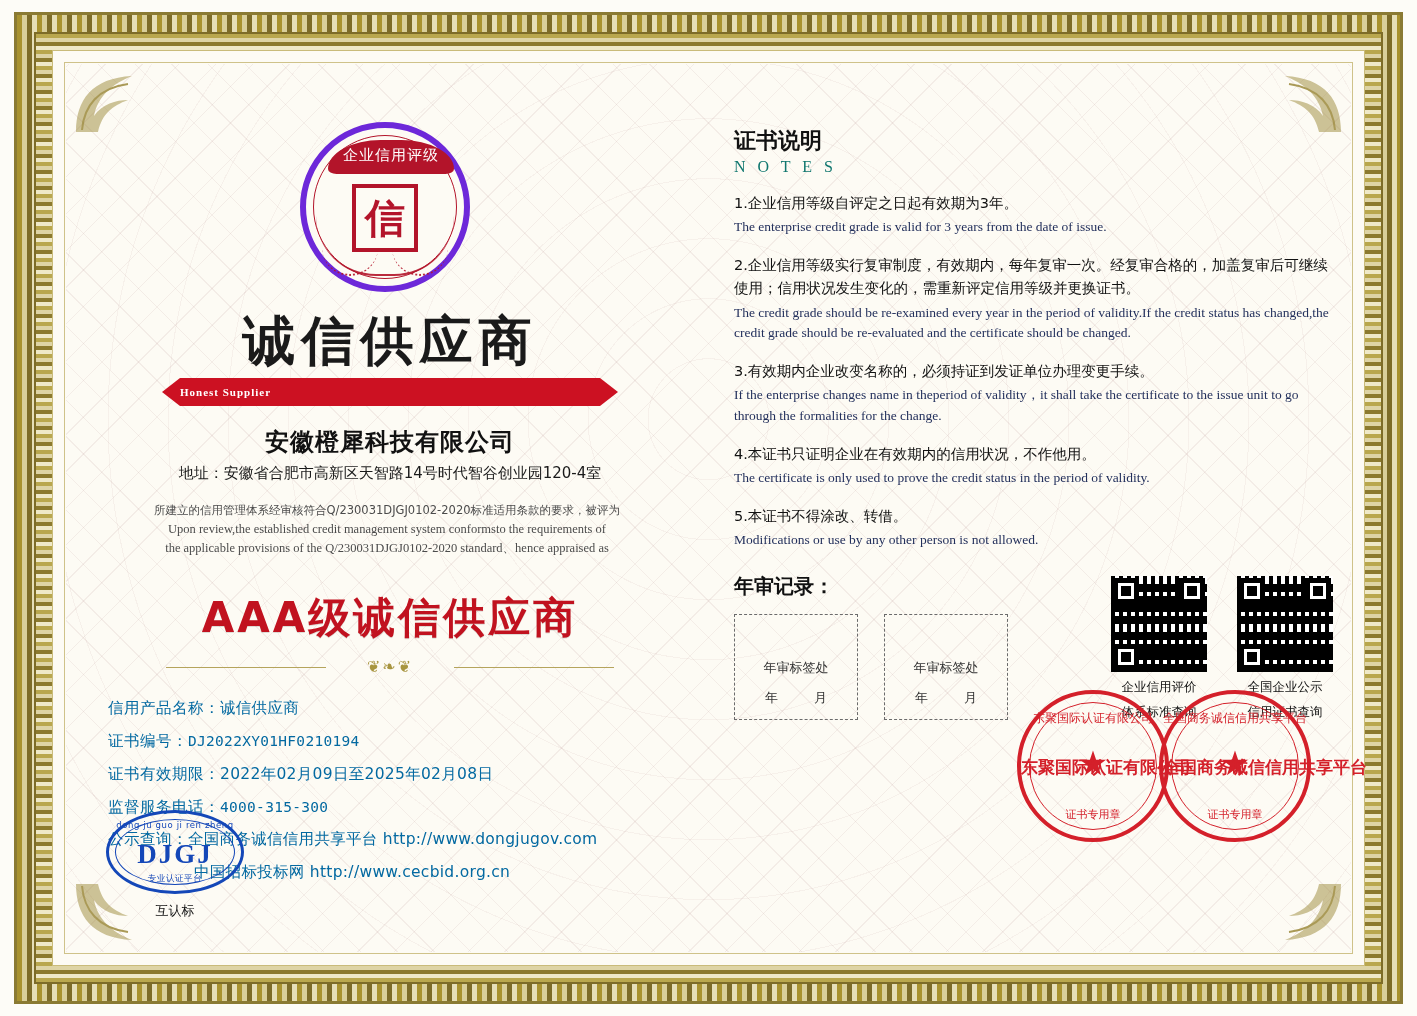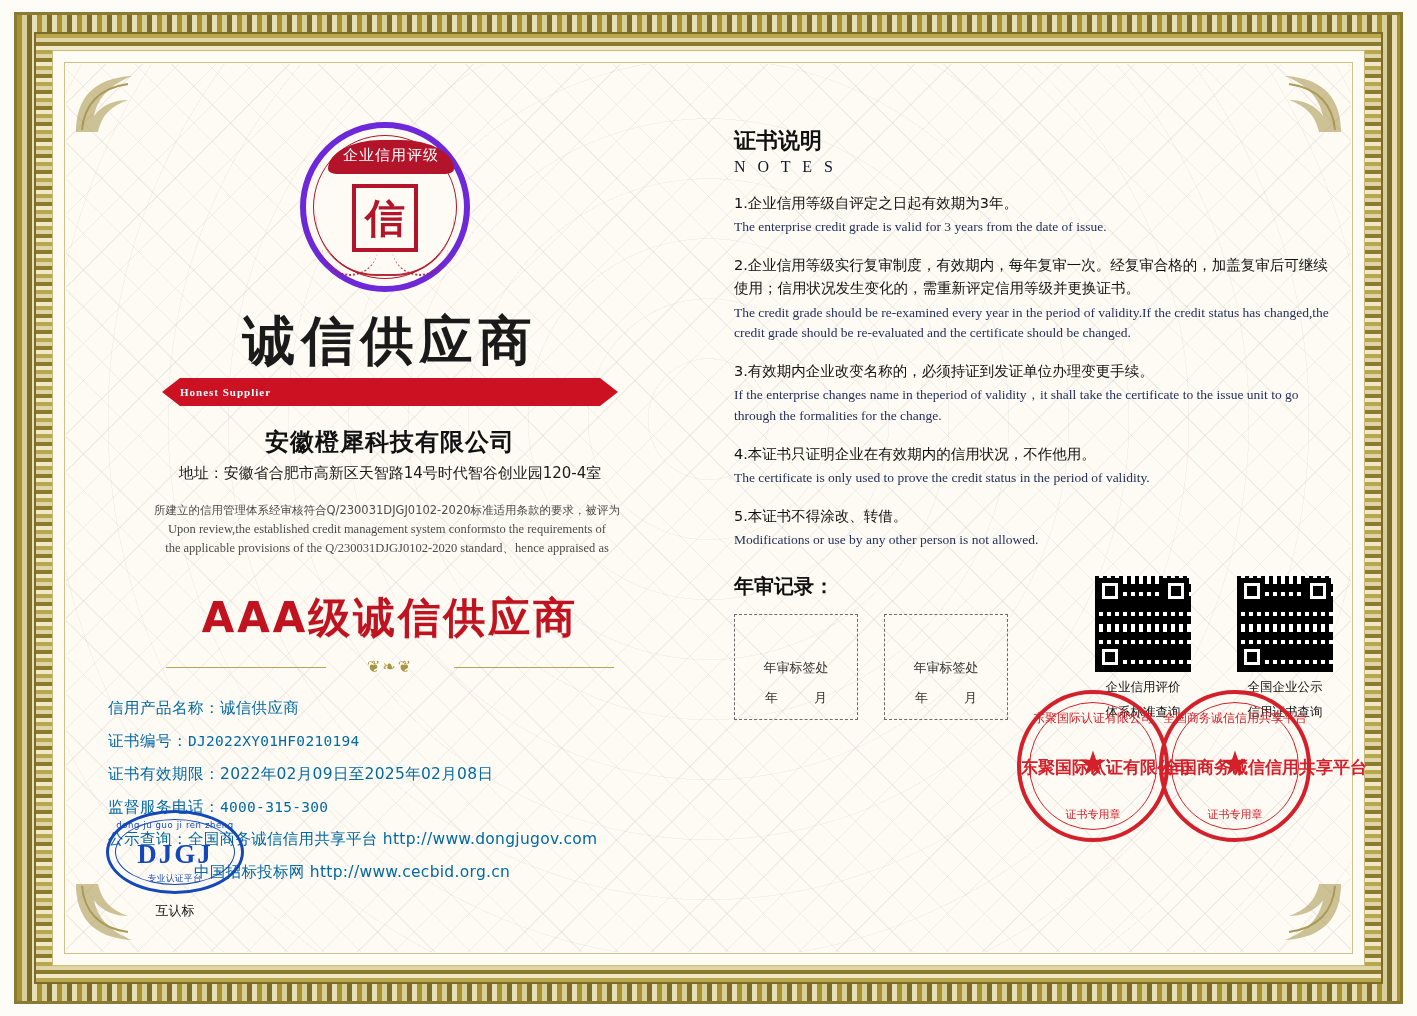--- a/index.html
+++ b/index.html
@@ -190,21 +190,21 @@
   .fields .row.sub { padding-left: 86px; }
   .mono { font-family: "DejaVu Sans Mono", monospace; font-size: 14.5px; }
 
   
   .notes-title-cn {
     font-size: 22px; font-weight: bold; color: #111;
     font-family: "DejaVu Sans", sans-serif;
     margin: 48px 0 2px 0;
   }
   .notes-title-en {
-    font-size: 16px; letter-spacing: 4px; color: #0f172a;
+    font-size: 16px; letter-spacing: 4px; color: #0f766e;
     font-family: "Liberation Serif", serif; margin-bottom: 14px;
   }
   .note { margin-bottom: 13px; }
   .note .cn {
     font-size: 14.5px; color: #111; font-family: "DejaVu Sans", sans-serif;
     line-height: 1.62;
     margin-top: 16px;
   }
   .note .en {
     font-size: 13.5px; color: #23305c; font-family: "Liberation Serif", serif;
@@ -222,21 +222,21 @@
   }
   .stamp-box .t1 {
     position: absolute; left: 0; right: 0; top: 44px; text-align: center; font-size: 13px;
   }
   .stamp-box .t2 {
     position: absolute; left: 0; right: 0; bottom: 12px; text-align: center; font-size: 13px;
     letter-spacing: 16px; text-indent: 16px;
   }
 
   
-  .qr-area { position: absolute; right: 0; top: 498px; display: flex; gap: 38px; }
+  .qr-area { position: absolute; right: 0; top: 498px; display: flex; gap: 22px; }
   .qr-item { width: 104px; text-align: center; }
   .qr { width: 96px; height: 96px; margin: 0 auto;
         background-color:#fff;
         background-image:
           repeating-linear-gradient(90deg,#000 0 4px,transparent 4px 8px),
           repeating-linear-gradient(0deg,#000 0 4px,transparent 4px 12px),
           repeating-linear-gradient(0deg,#000 0 8px,transparent 8px 16px);
         background-blend-mode: multiply, multiply, normal;
         position: relative; }
   .qr .pe { position: absolute; width: 26px; height: 26px; background:#fff; border: 5px solid #000; }

